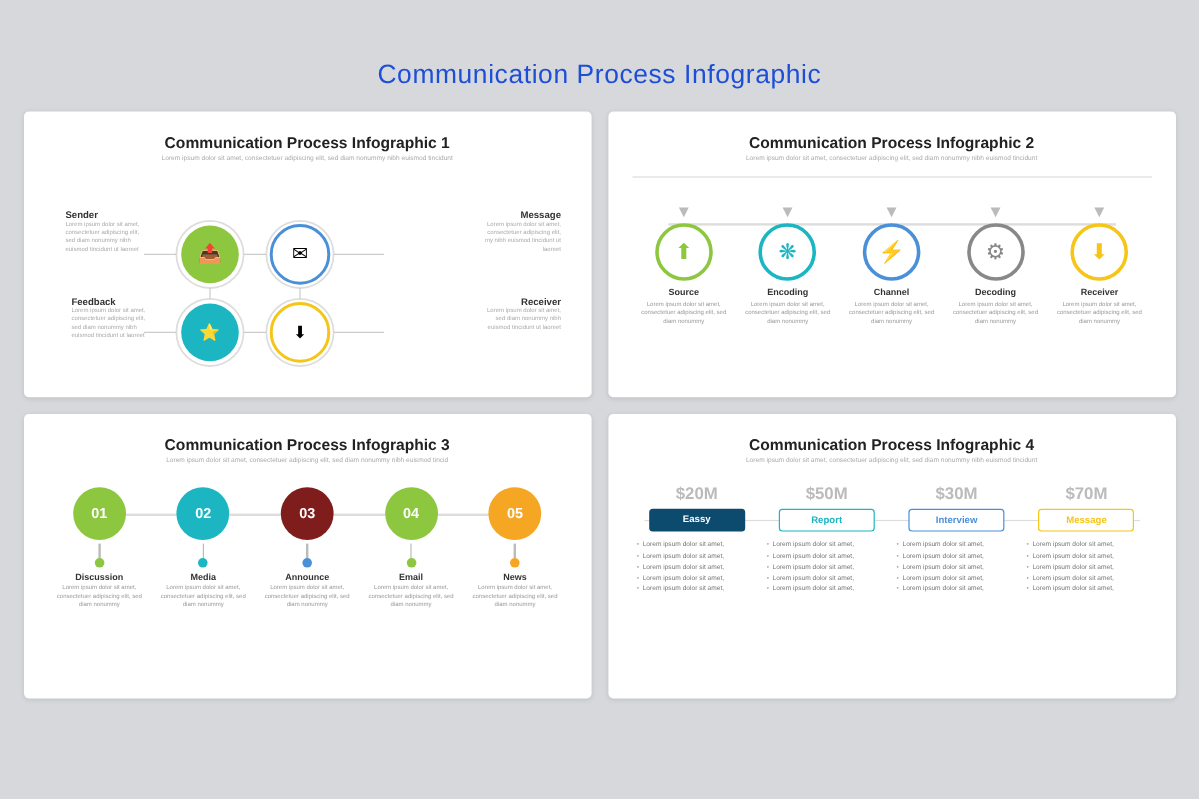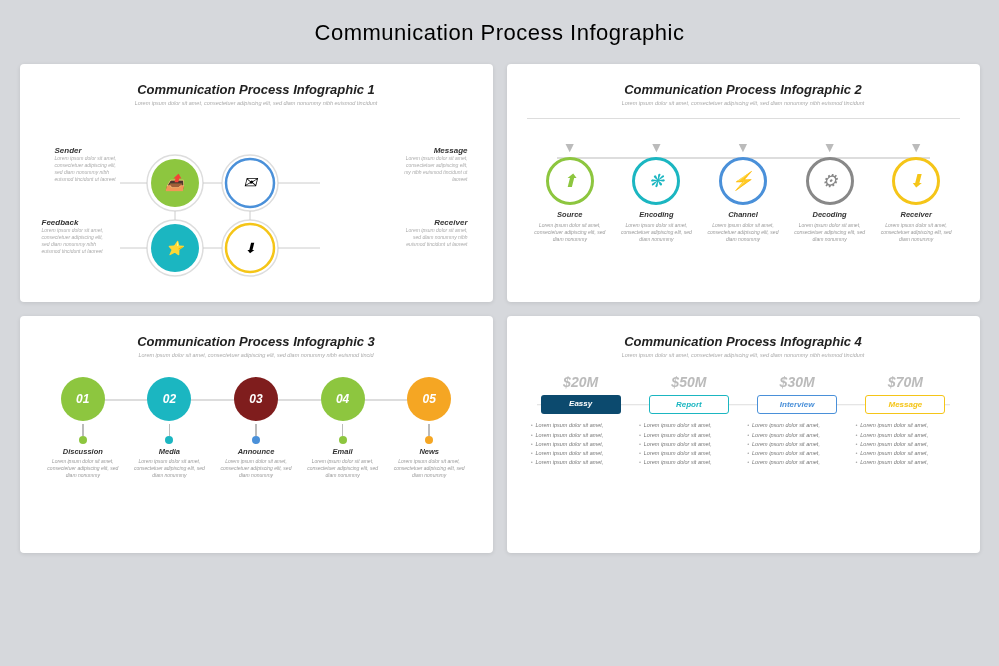--- a/index.html
+++ b/index.html
@@ -8,32 +8,32 @@
       font-family: Arial, sans-serif;
       width: 999px;
       min-height: 666px;
       display: flex;
       flex-direction: column;
       align-items: center;
       padding: 20px;
     }
     .page-title {
       font-size: 22px;
-      color: #000000;
+      color: #1d4ed8;
       margin-bottom: 18px;
       font-weight: 300;
       letter-spacing: 0.5px;
+      margin-top: 29px;
     }
     .grid {
       display: grid;
       grid-template-columns: 1fr 1fr;
       grid-template-rows: 1fr 1fr;
       gap: 14px;
       width: 960px;
-      font-style: italic;
     }
     .slide {
       background: #fff;
       border-radius: 4px;
       padding: 18px 20px 14px 20px;
       box-shadow: 0 1px 4px rgba(0,0,0,0.1);
       overflow: hidden;
     }
     .slide-title {
       font-size: 13px;
@@ -238,21 +238,21 @@
     <div class="slide-title">Communication Process Infographic 1</div>
     <div class="slide-subtitle">Lorem ipsum dolor sit amet, consectetuer adipiscing elit, sed diam nonummy nibh euismod tincidunt</div>
     <div class="slide1-content">
 
       <div style="position:relative; width:100%; height:170px;">
 
         <div style="position:absolute; left:15px; top:28px;">
           <div style="font-size:8px;font-weight:700;color:#333;">Sender</div>
           <div style="font-size:5px;color:#aaa;line-height:1.4;width:65px;">Lorem ipsum dolor sit amet, consectetuer adipiscing elit, sed diam nonummy nibh euismod tincidunt ut laoreet</div>
         </div>
-        <div style="position:absolute; left:2px; top:100px;">
+        <div style="position:absolute; left:20px; top:100px;">
           <div style="font-size:8px;font-weight:700;color:#333;">Feedback</div>
           <div style="font-size:5px;color:#aaa;line-height:1.4;width:65px;">Lorem ipsum dolor sit amet, consectetuer adipiscing elit, sed diam nonummy nibh euismod tincidunt ut laoreet</div>
         </div>
 
         <div style="position:absolute; right:5px; top:28px; text-align:right;">
           <div style="font-size:8px;font-weight:700;color:#333;">Message</div>
           <div style="font-size:5px;color:#aaa;line-height:1.4;width:65px; text-align:right;">Lorem ipsum dolor sit amet, consectetuer adipiscing elit, my nibh euismod tincidunt ut laoreet</div>
         </div>
         <div style="position:absolute; right:5px; top:100px; text-align:right;">
           <div style="font-size:8px;font-weight:700;color:#333;">Receiver</div>

